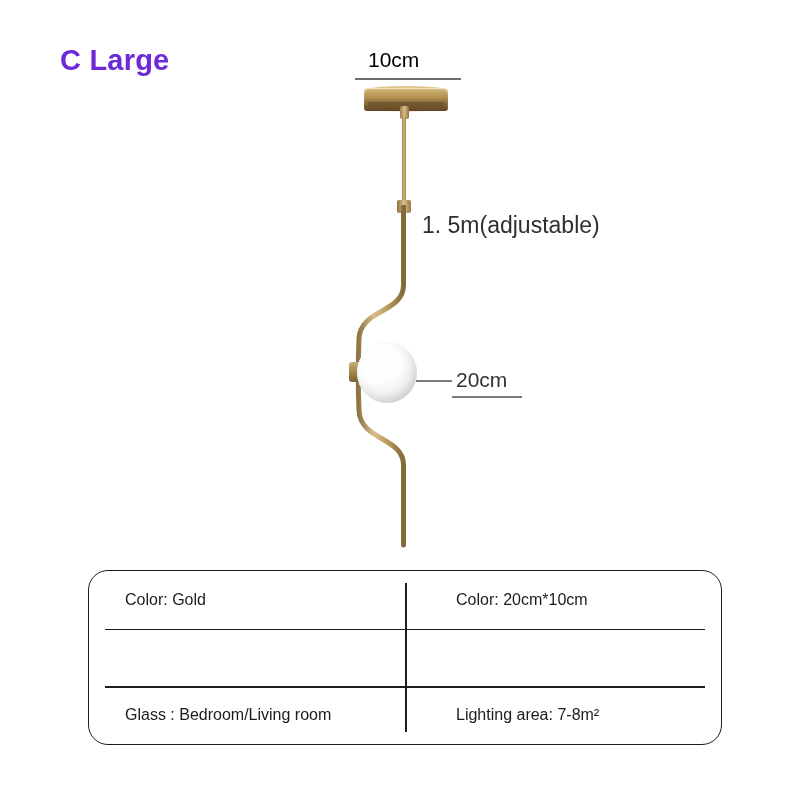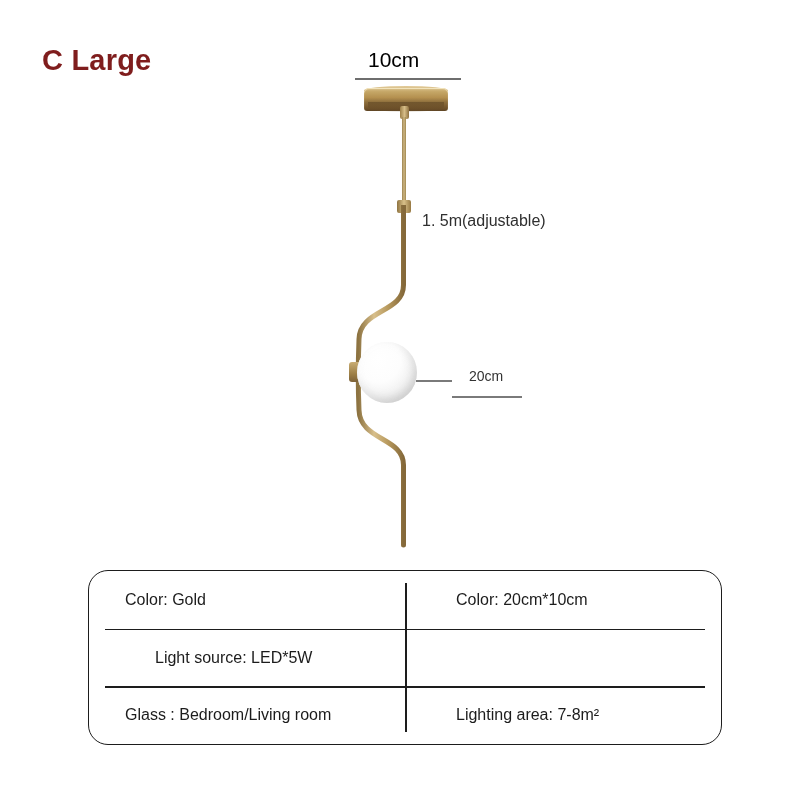--- a/index.html
+++ b/index.html
@@ -11,25 +11,25 @@
     height: 800px;
     background: #ffffff;
     font-family: "Liberation Sans", sans-serif;
     position: relative;
     overflow: hidden;
   }
 
   
   .title {
     position: absolute;
-    left: 42px;
+    left: 60px;
     top: 44px;
     font-size: 29px;
     font-weight: 600;
-    color: #7f1d1d;
+    color: #6d28d9;
     letter-spacing: 0.2px;
     white-space: nowrap;
     text-align: right;
   }
 
   
   .product-figure {
     position: absolute;
     left: 0;
     top: 0;
@@ -117,21 +117,21 @@
     height: 13px;
     border-radius: 2px;
     background: linear-gradient(90deg, #8e7340, #d9c089, #977943);
   }
 
   
   .dim-cord-label {
     position: absolute;
     left: 422px;
     top: 212px;
-    font-size: 16px;
+    font-size: 23px;
     color: #2f2f2f;
     white-space: nowrap;
   }
 
   
   .rod-svg {
     position: absolute;
     left: 330px;
     top: 205px;
   }
@@ -163,23 +163,23 @@
   .dim-globe-leader {
     position: absolute;
     left: 416px;
     top: 380px;
     width: 36px;
     height: 2px;
     background: #7a7a7a;
   }
   .dim-globe-label {
     position: absolute;
-    left: 469px;
+    left: 456px;
     top: 368px;
-    font-size: 14px;
+    font-size: 21px;
     color: #333333;
     white-space: nowrap;
   }
   .dim-globe-line {
     position: absolute;
     left: 452px;
     top: 396px;
     width: 70px;
     height: 2px;
     background: #7a7a7a;
@@ -284,21 +284,20 @@
 
 <div class="spec-table">
   <div class="spec-rows">
 
     <div class="spec-row">
       <div class="spec-cell left">Color: Gold</div>
       <div class="spec-cell right">Color: 20cm*10cm</div>
     </div>
 
     <div class="spec-row">
-      <div class="spec-cell right">Light source: LED*5W</div>
     </div>
 
     <div class="spec-row">
       <div class="spec-cell left">Glass : Bedroom/Living room</div>
       <div class="spec-cell right">Lighting area: 7-8m²</div>
     </div>
 
   </div>
   <div class="spec-divider"></div>
 </div>

